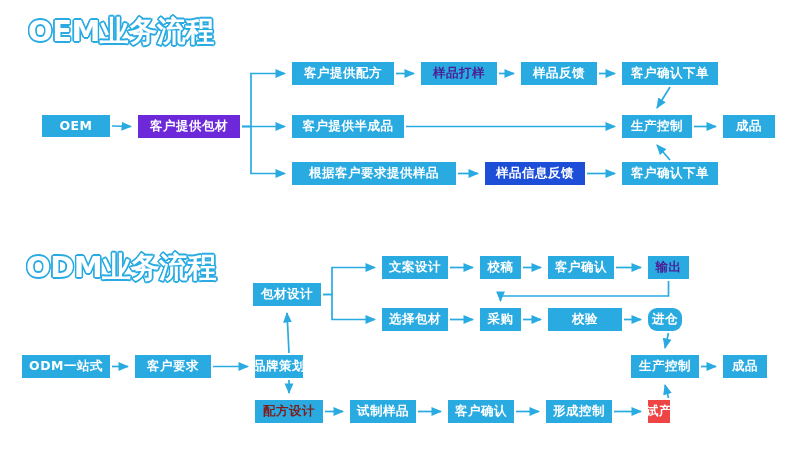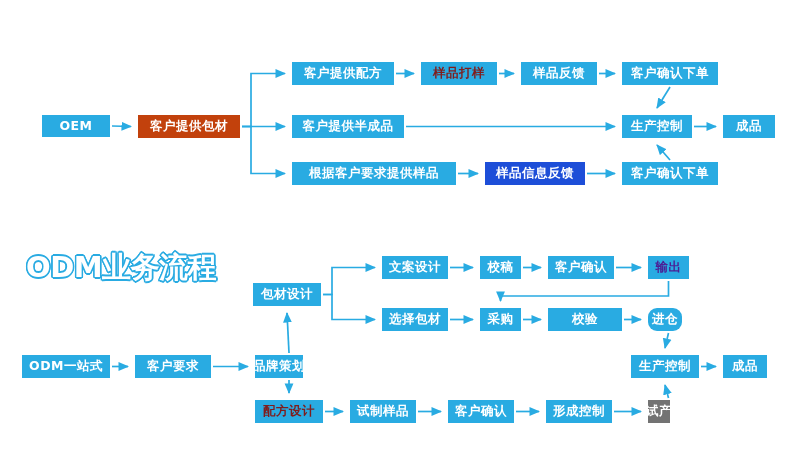--- a/index.html
+++ b/index.html
@@ -101,34 +101,35 @@
         <path d="M668.5,333 L665,348" marker-end="url(#ah)"></path>
         <path d="M701,366.5 L716,366.5" marker-end="url(#ah)"></path>
         <path d="M325,411.5 L343,411.5" marker-end="url(#ah)"></path>
         <path d="M418,411.5 L441,411.5" marker-end="url(#ah)"></path>
         <path d="M516,411.5 L539,411.5" marker-end="url(#ah)"></path>
         <path d="M614,411.5 L641,411.5" marker-end="url(#ah)"></path>
         <path d="M668.5,398 L665,385" marker-end="url(#ah)"></path>
       </g>
   </svg>
 
+  <div class="chart-title" id="title-oem">OEM业务流程</div>
 
   <div class="chart-title" id="title-odm">ODM业务流程</div>
 
   <div id="node-layer">
       <div class="node" style="left: 42px; top: 115px; width: 68px; height: 22px; background: rgb(41, 171, 226); color: rgb(255, 255, 255);">
         <span>OEM</span>
       </div>
-      <div class="node" style="left: 138px; top: 115px; width: 102px; height: 23px; background: #c2410c; color: rgb(255, 255, 255);">
+      <div class="node" style="left: 138px; top: 115px; width: 102px; height: 23px; background: #6d28d9; color: rgb(255, 255, 255);">
         <span>客户提供包材</span>
       </div>
       <div class="node" style="left: 292px; top: 62px; width: 102px; height: 23px; background: rgb(41, 171, 226); color: rgb(255, 255, 255);">
         <span>客户提供配方</span>
       </div>
-      <div class="node" style="left: 421px; top: 62px; width: 76px; height: 23px; background: rgb(41, 171, 226); color: #7f1d1d;">
+      <div class="node" style="left: 421px; top: 62px; width: 76px; height: 23px; background: rgb(41, 171, 226); color: #4c1d95;">
         <span>样品打样</span>
       </div>
       <div class="node" style="left: 521px; top: 62px; width: 76px; height: 23px; background: rgb(41, 171, 226); color: rgb(255, 255, 255);">
         <span>样品反馈</span>
       </div>
       <div class="node" style="left: 622px; top: 62px; width: 96px; height: 23px; background: rgb(41, 171, 226); color: rgb(255, 255, 255);">
         <span>客户确认下单</span>
       </div>
       <div class="node" style="left: 292px; top: 115px; width: 112px; height: 23px; background: rgb(41, 171, 226); color: rgb(255, 255, 255);">
         <span>客户提供半成品</span>
@@ -195,18 +196,18 @@
       </div>
       <div class="node" style="left: 350px; top: 400px; width: 66px; height: 23px; background: rgb(41, 171, 226); color: rgb(255, 255, 255);">
         <span>试制样品</span>
       </div>
       <div class="node" style="left: 448px; top: 400px; width: 66px; height: 23px; background: rgb(41, 171, 226); color: rgb(255, 255, 255);">
         <span>客户确认</span>
       </div>
       <div class="node" style="left: 546px; top: 400px; width: 66px; height: 23px; background: rgb(41, 171, 226); color: rgb(255, 255, 255);">
         <span>形成控制</span>
       </div>
-      <div class="node" style="left: 648px; top: 400px; width: 22px; height: 23px; background: #737373; color: rgb(255, 255, 255);">
+      <div class="node" style="left: 648px; top: 400px; width: 22px; height: 23px; background: #ef4444; color: rgb(255, 255, 255);">
         <span>试产</span>
       </div>
     </div>
 
 </div>
 
 </body></html>

